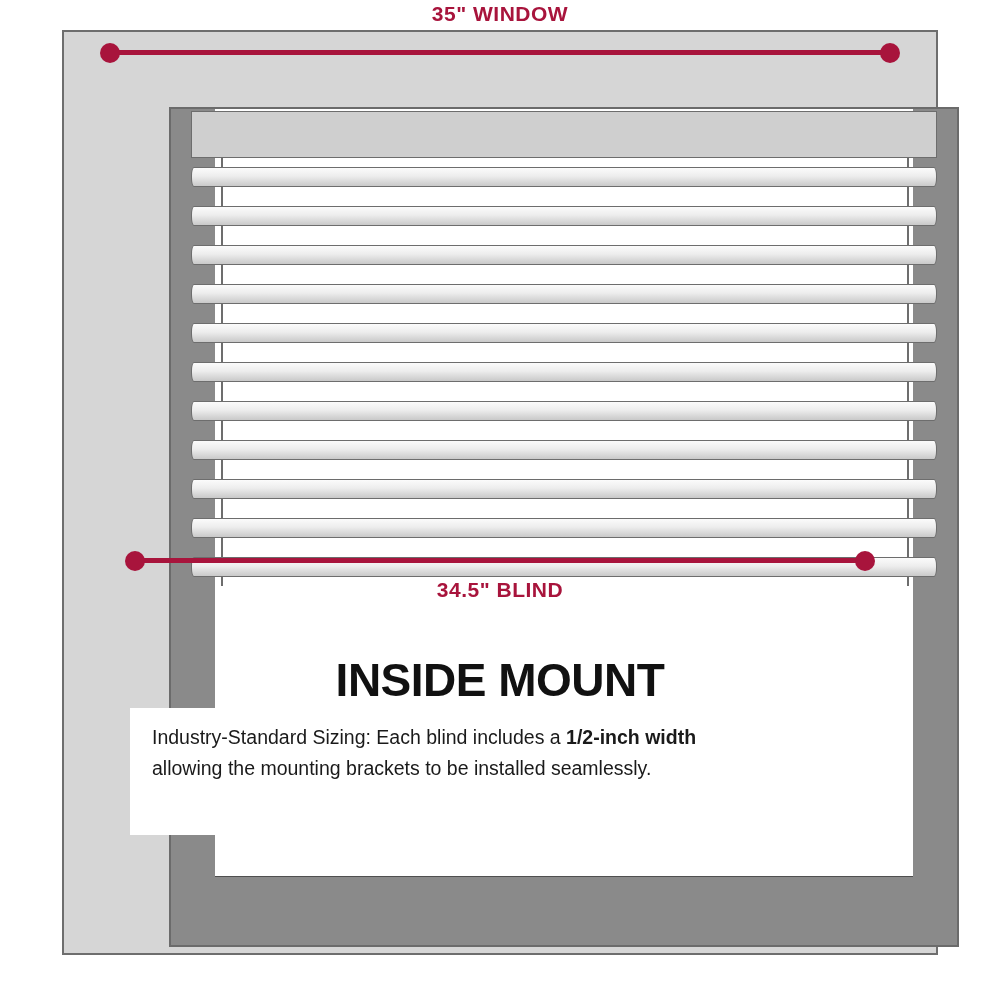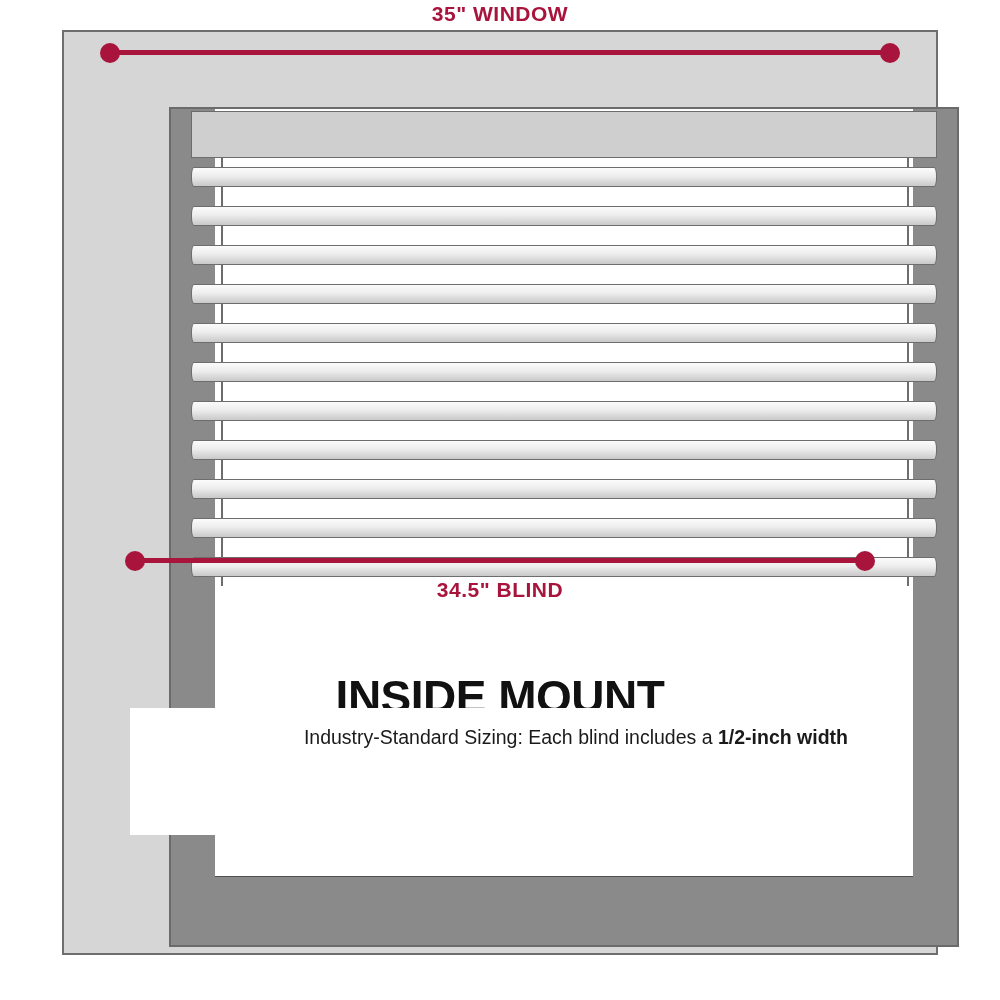--- a/index.html
+++ b/index.html
@@ -166,32 +166,31 @@
   .mount-title {
     position: absolute;
     left: 0;
     top: 653px;
     width: 1000px;
     text-align: center;
     font-size: 46px;
     font-weight: bold;
     letter-spacing: -0.5px;
     color: #111111;
-    margin-top: 17px;
   }
   .note-box {
     position: absolute;
     left: 130px;
     top: 708px;
     width: 740px;
     height: 127px;
     background: #ffffff;
     box-sizing: border-box;
     padding: 14px 22px 0 22px;
-    text-align: right;
+    text-align: left;
   }
   .note-line {
     font-size: 19.5px;
     line-height: 31px;
     color: #1a1a1a;
   }
   .note-line b { font-weight: bold; }
 </style>
 </head>
 <body>
@@ -238,15 +237,16 @@
 
   <div class="dim-line" style="left:135px; top:558px; width:730px;"></div>
   <div class="dim-dot" style="left:125px; top:551px;"></div>
   <div class="dim-dot" style="left:855px; top:551px;"></div>
   <div class="dim-label" style="left:0; top:578px; width:1000px;">34.5" BLIND</div>
 
   <div class="mount-title">INSIDE MOUNT</div>
 
   <div class="note-box">
     <div class="note-line"><span>Industry-Standard Sizing: Each blind includes a </span><b>1/2-inch width</b></div>
+    <div class="note-line">allowing the mounting brackets to be installed seamlessly.</div>
   </div>
 
 </div>
 
 </body></html>

